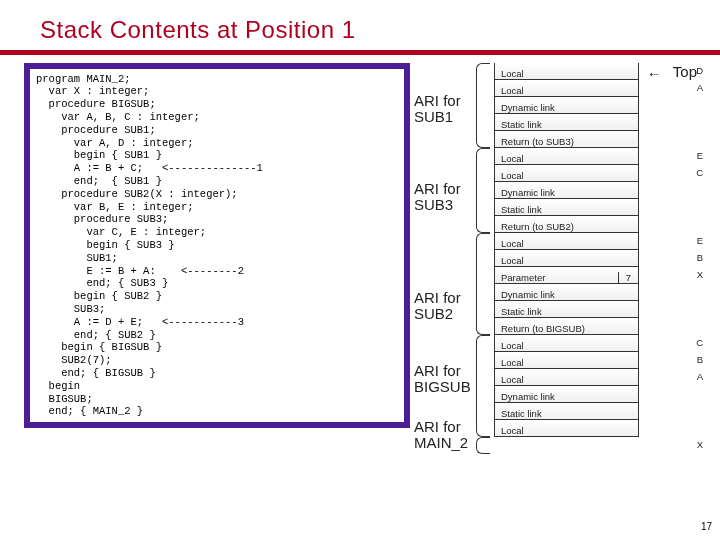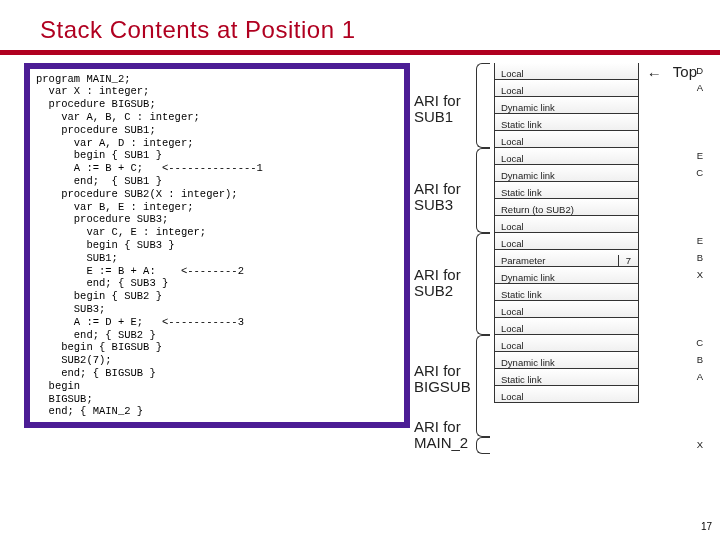--- a/index.html
+++ b/index.html
@@ -164,20 +164,23 @@
           <div class="lab">Local</div>
         </div>
         <div class="side-letter" style="top: 19px;">A</div>
         <div class="cell">
           <div class="lab">Dynamic link</div>
         </div>
         <div class="cell">
           <div class="lab">Static link</div>
         </div>
         <div class="cell">
+          <div class="lab">Return (to SUB3)</div>
+        </div>
+        <div class="cell">
           <div class="lab">Local</div>
         </div>
         <div class="side-letter" style="top: 87px;">E</div>
         <div class="cell">
           <div class="lab">Local</div>
         </div>
         <div class="side-letter" style="top: 104px;">C</div>
         <div class="cell">
           <div class="lab">Dynamic link</div>
         </div>
@@ -200,20 +203,23 @@
           <div class="val">7</div>
         </div>
         <div class="side-letter" style="top: 206px;">X</div>
         <div class="cell">
           <div class="lab">Dynamic link</div>
         </div>
         <div class="cell">
           <div class="lab">Static link</div>
         </div>
         <div class="cell">
+          <div class="lab">Return (to BIGSUB)</div>
+        </div>
+        <div class="cell">
           <div class="lab">Local</div>
         </div>
         <div class="side-letter" style="top: 274px;">C</div>
         <div class="cell">
           <div class="lab">Local</div>
         </div>
         <div class="side-letter" style="top: 291px;">B</div>
         <div class="cell">
           <div class="lab">Local</div>
         </div>
@@ -230,21 +236,21 @@
         <div class="side-letter" style="top: 376px;">X</div>
       </div>
 
     <div class="bracket" style="top:0px;height:85px;"></div>
     <div class="ari-label" style="top:30px;">ARI for SUB1</div>
 
     <div class="bracket" style="top:85px;height:85px;"></div>
     <div class="ari-label" style="top:118px;">ARI for SUB3</div>
 
     <div class="bracket" style="top:170px;height:102px;"></div>
-    <div class="ari-label" style="top:204px;">ARI for SUB2</div>
+    <div class="ari-label" style="top:227px;">ARI for SUB2</div>
 
     <div class="bracket" style="top:272px;height:102px;"></div>
     <div class="ari-label" style="top:300px;">ARI for BIGSUB</div>
 
     <div class="bracket" style="top:374px;height:17px;"></div>
     <div class="ari-label" style="top:356px;">ARI for MAIN_2</div>
   </div>
 </div>
 
 <div class="page-num">17</div>

